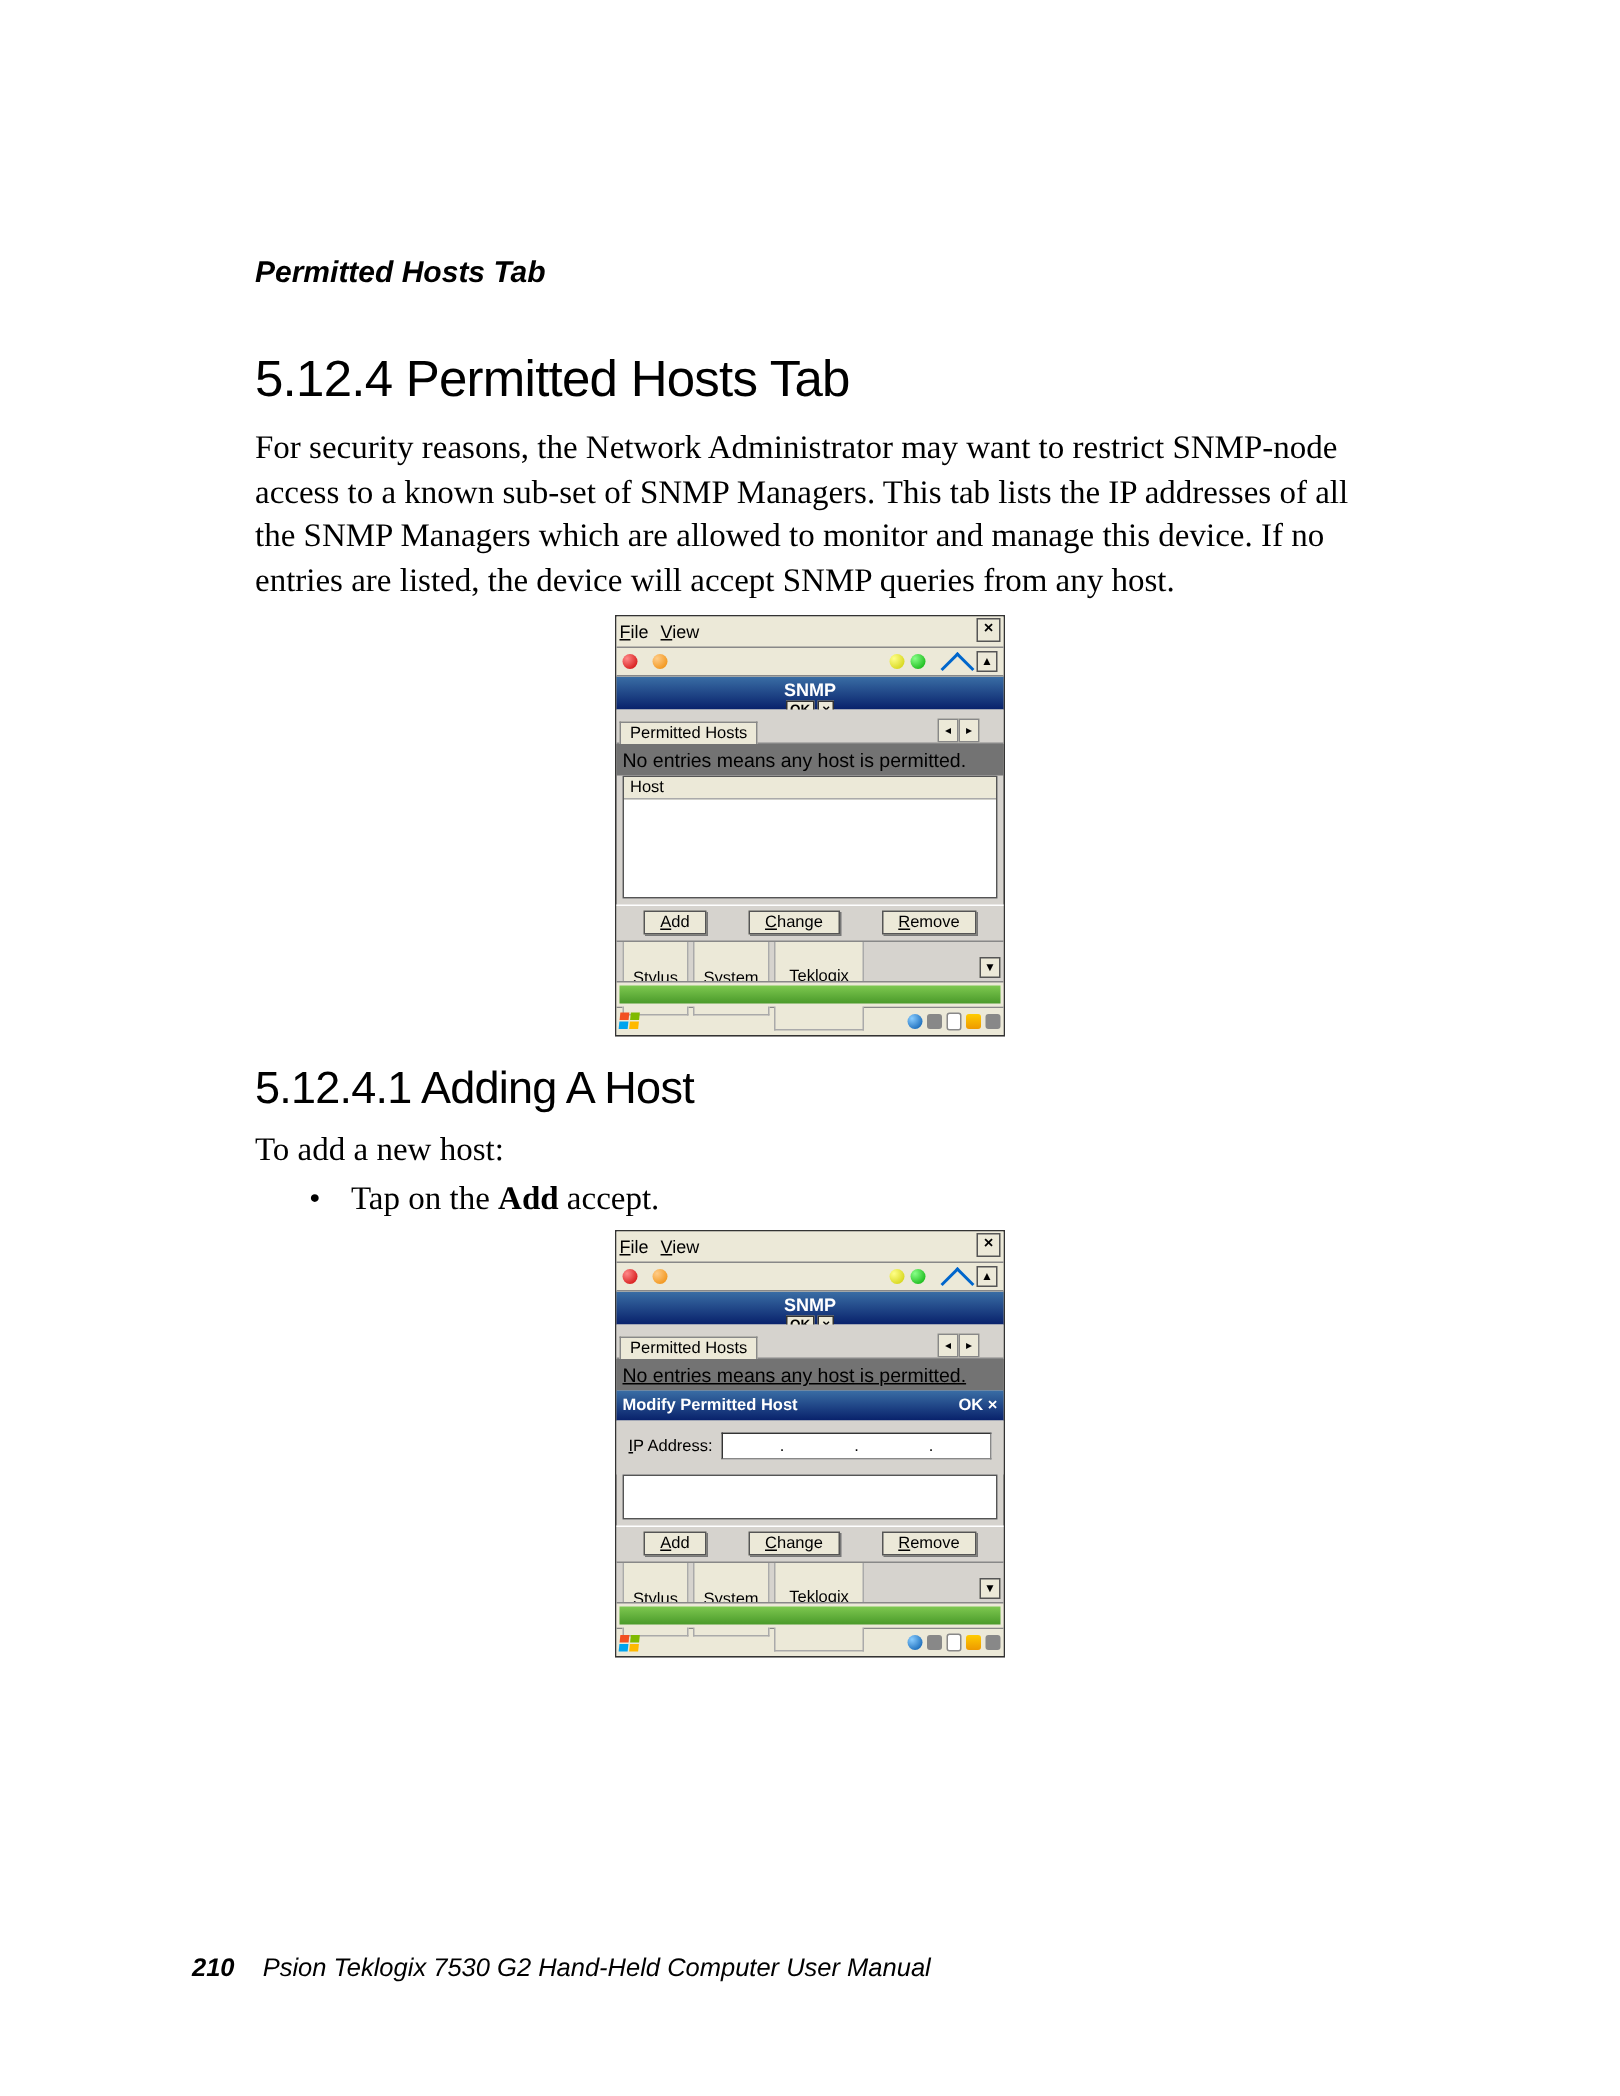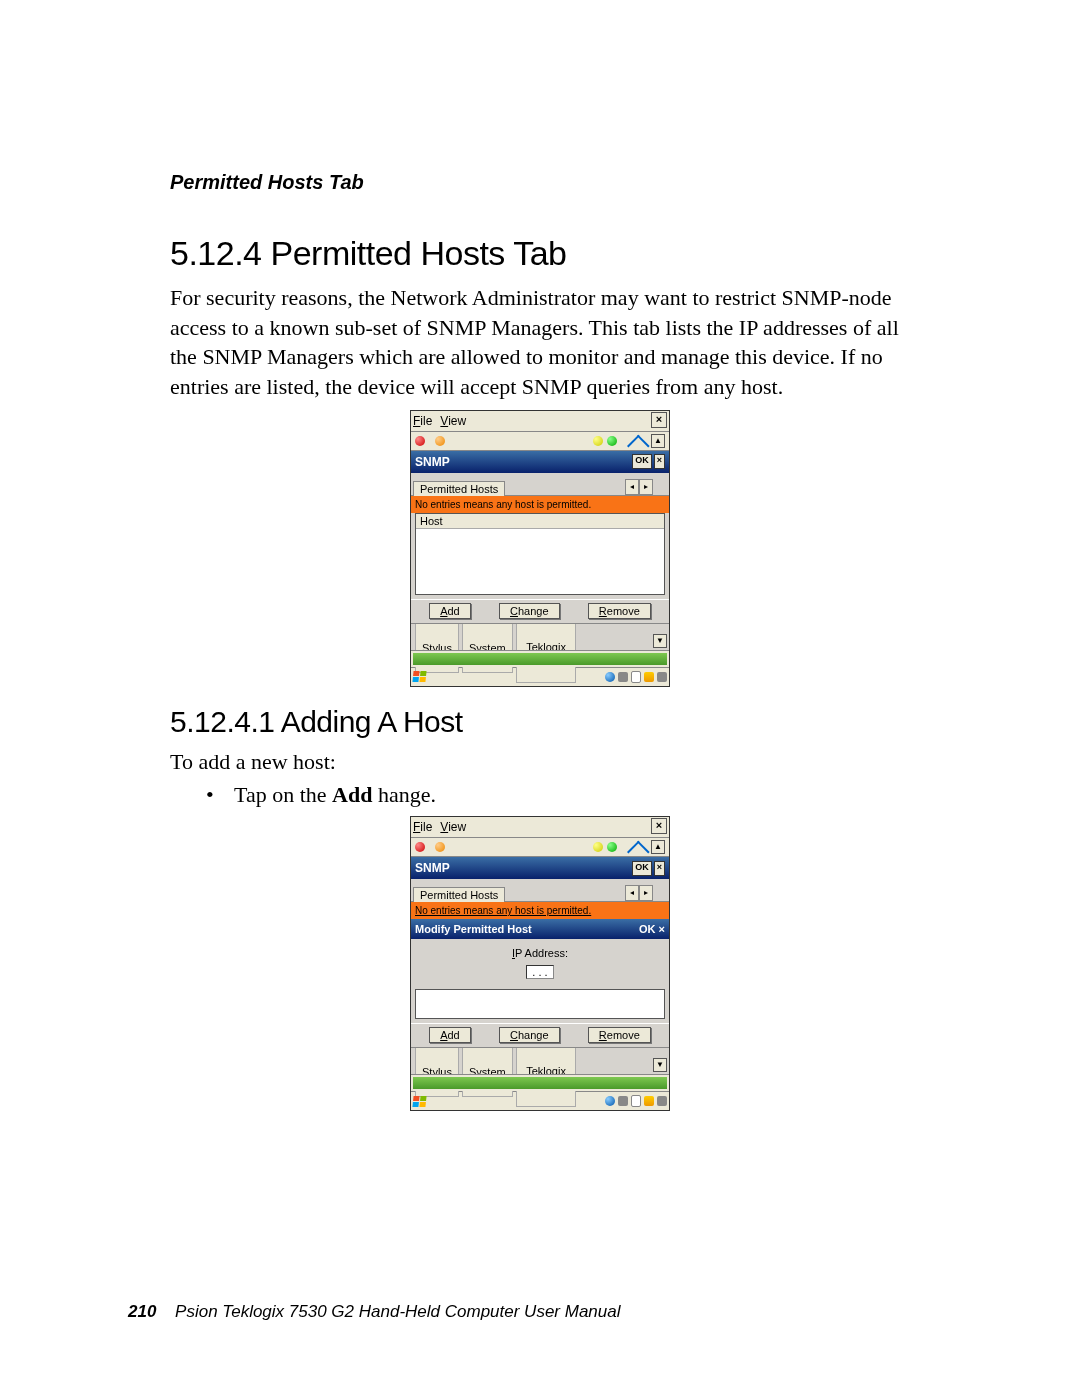--- a/index.html
+++ b/index.html
@@ -150,20 +150,21 @@
   }
   .pda .titlebar {
     background: linear-gradient(#3a6ea5, #08216b);
     color: #fff;
     font-weight: bold;
     padding: 2px 4px;
     display: flex;
     align-items: center;
     justify-content: space-between;
     height: 18px;
+    flex-direction: column;
   }
   .pda .titlebar .tb-right { display: flex; gap: 2px; }
   .pda .titlebar .tb-btn {
     background: #ece9d8;
     color: #000;
     border: 1px solid #333;
     font-size: 9px;
     font-weight: bold;
     padding: 0 2px;
     line-height: 11px;
@@ -190,22 +191,22 @@
   .pda .tabrow .tab-scroll {
     margin-left: auto;
     display: flex;
   }
   .pda .tabrow .tab-scroll .ts {
     width: 12px; height: 14px; border: 1px solid #888; background: #ece9d8;
     font-size: 8px; line-height: 14px; text-align: center;
   }
   .pda .info {
     padding: 3px 4px;
-    font-size: 10px;
-    background: #f97316;
+    font-size: 13px;
+    background: #737373;
   }
   .pda .listbox {
     margin: 0 4px 4px 4px;
     border: 1px solid #555;
     background: #fff;
     height: 80px;
   }
   .pda .listbox .header-row {
     background: #ece9d8;
     border-bottom: 1px solid #aaa;
@@ -298,21 +299,20 @@
     display: flex; align-items:center; justify-content: space-between;
     height: 16px;
   }
   .pda .ip-row {
     background: #d6d3ce;
     padding: 8px 8px 10px 8px;
     display: flex;
     align-items: center;
     gap: 6px;
     font-size: 11px;
-    flex-direction: column;
   }
   .pda .ip-row .lbl .u { text-decoration: underline; }
   .pda .ip-input {
     background: #fff; border: 1px inset #888; height: 16px; flex: 1;
     display: flex; align-items: center; justify-content: space-around;
     font-size: 11px; color: #000; padding: 0 2px;
   }
   .pda .blank {
     background: #fff; margin: 0 4px 4px 4px; border: 1px solid #555;
     height: 28px;
@@ -415,21 +415,21 @@
 
   <h3 class="subsection-title">
     <span class="num">5.12.4.1</span>
     <span>Adding A Host</span>
   </h3>
 
   <p class="body">To add a new host:</p>
 
   <ul class="bullets">
     <li>
-      <span>Tap on the </span><span class="bold">Add</span><span> hange.</span>
+      <span>Tap on the </span><span class="bold">Add</span><span> accept.</span>
     </li>
   </ul>
 
   <div class="screenshot-wrap">
     <div class="pda">
       <div class="menubar">
         <span class="menu-item"><span class="u">F</span><span>ile</span></span>
         <span class="menu-item"><span class="u">V</span><span>iew</span></span>
         <span class="close-x">×</span>
       </div>

